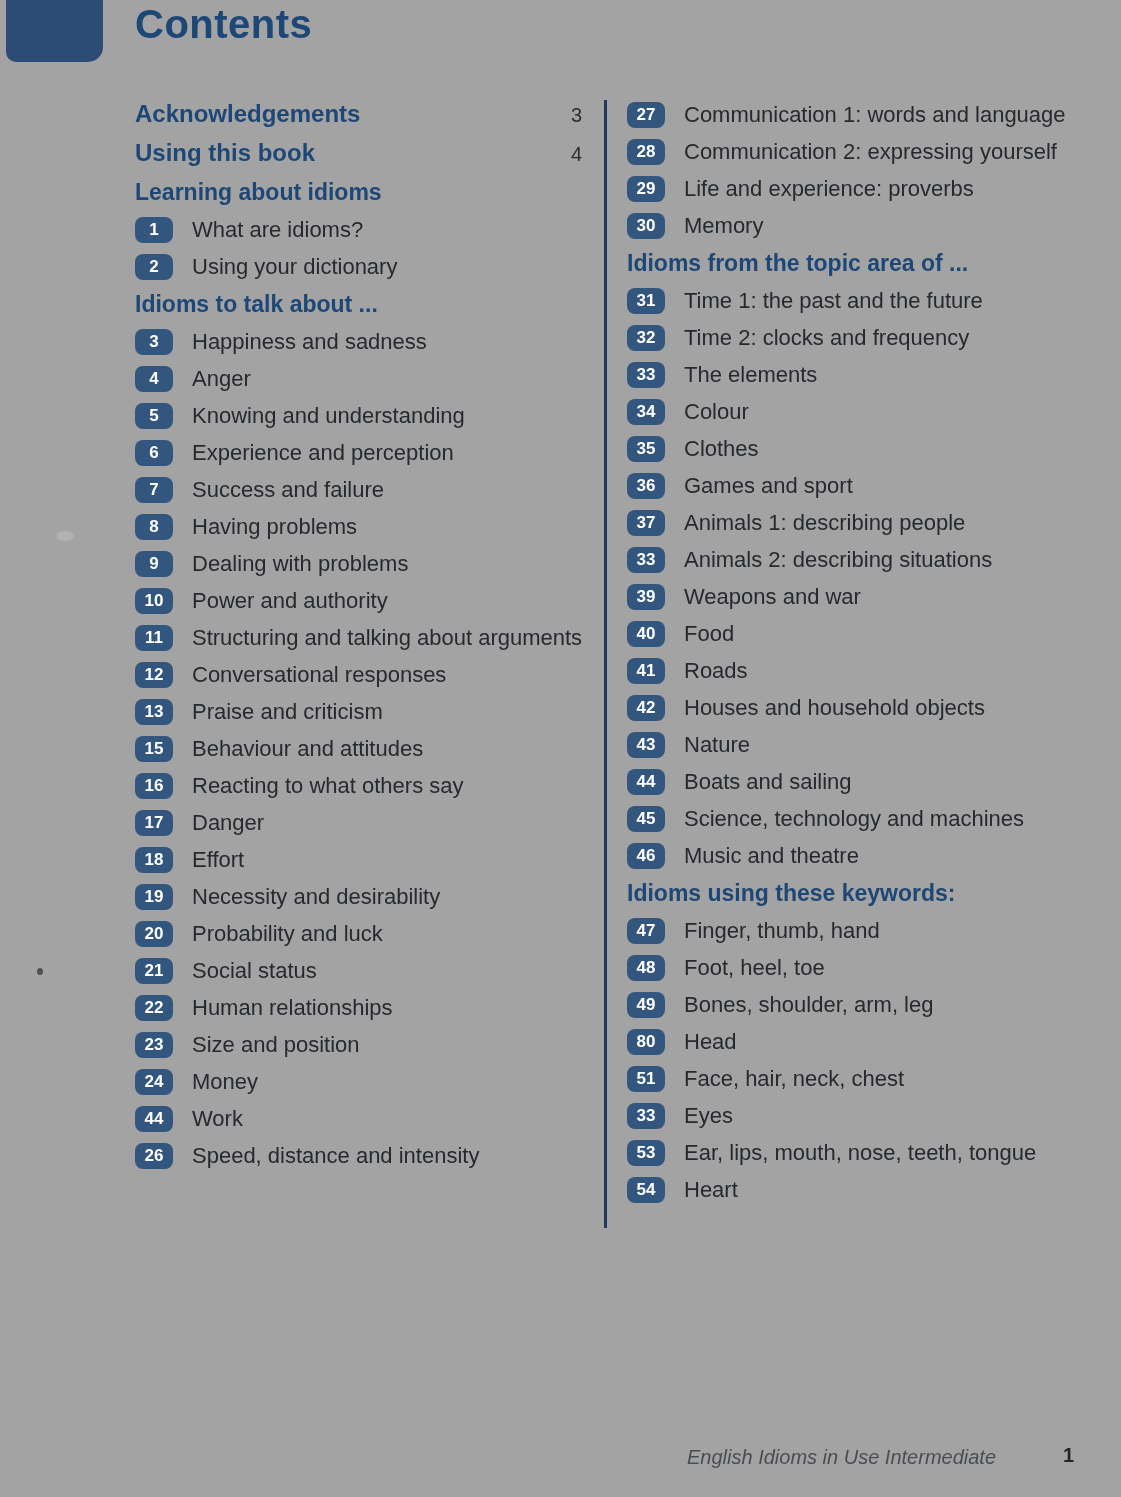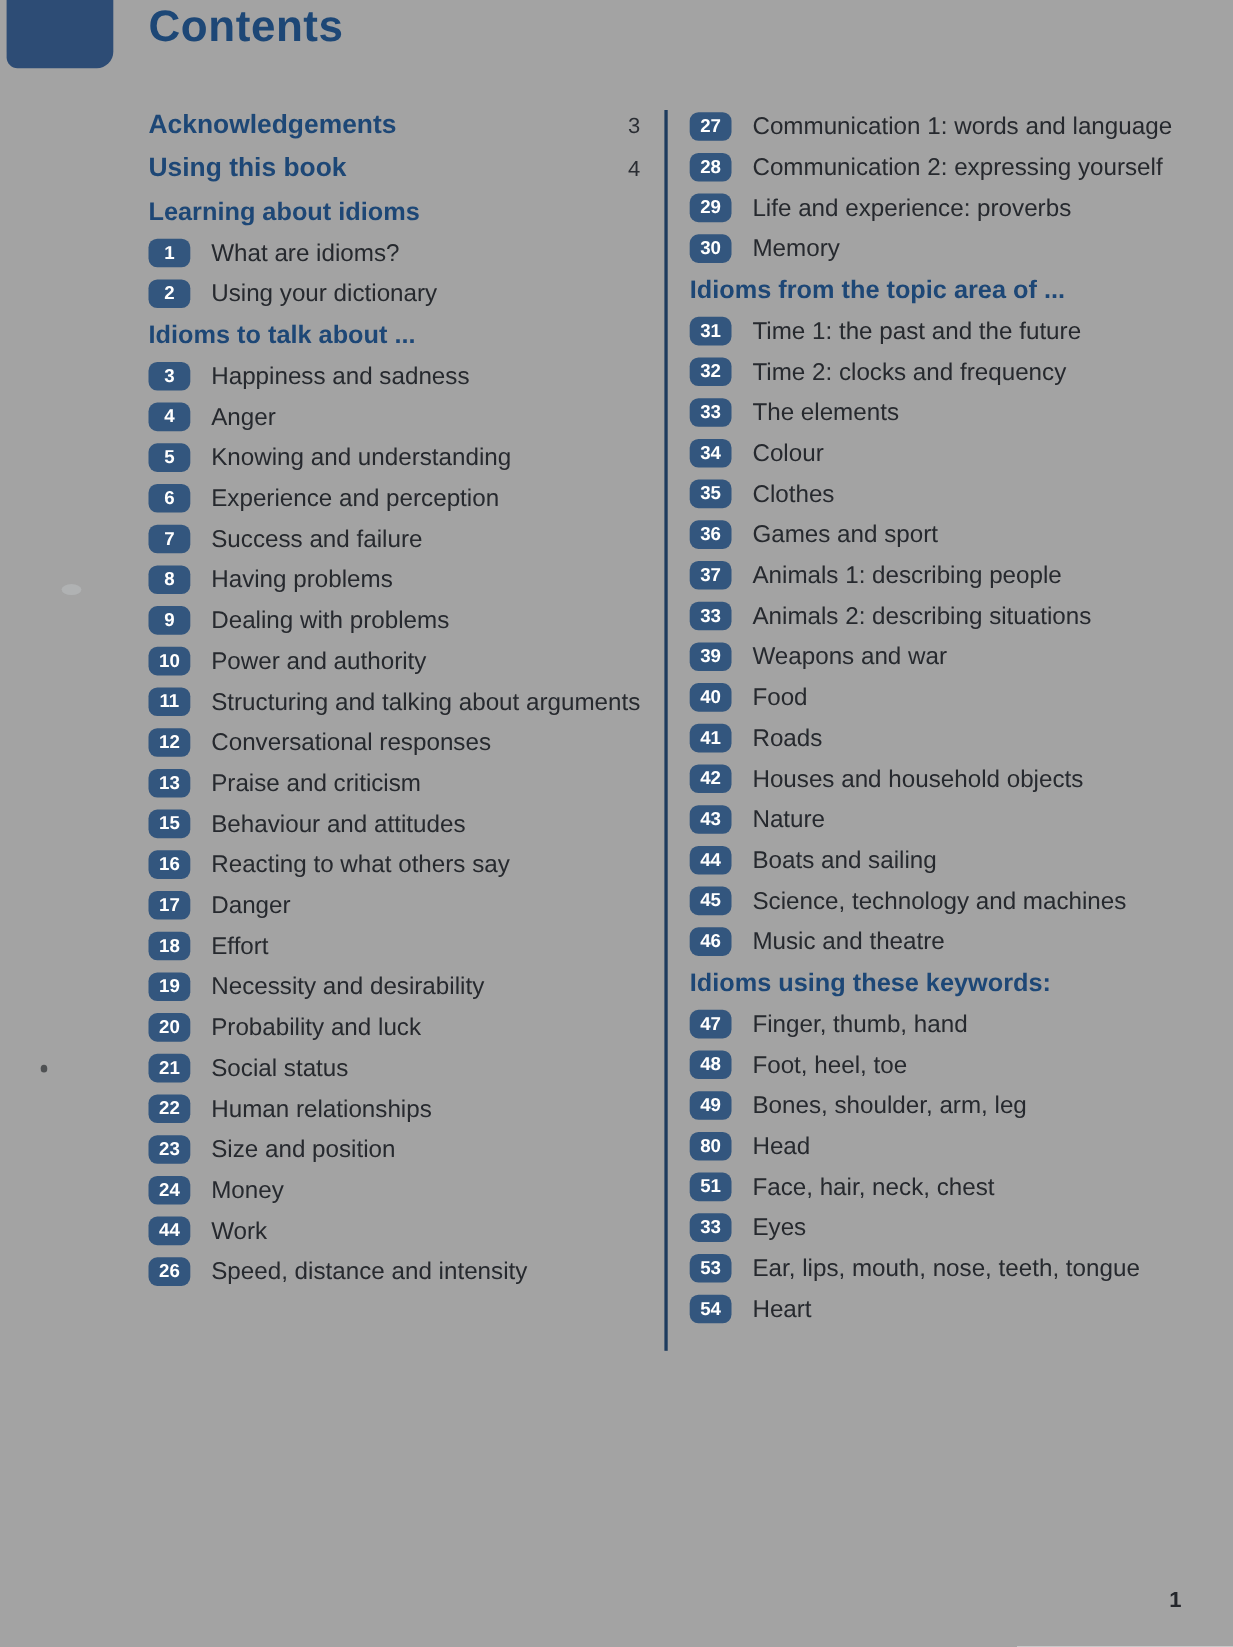--- a/index.html
+++ b/index.html
@@ -368,18 +368,19 @@
       <div class="toc-row">
         <span class="badge">53</span>
         <span class="item-label">Ear, lips, mouth, nose, teeth, tongue</span>
       </div>
       <div class="toc-row">
         <span class="badge">54</span>
         <span class="item-label">Heart</span>
       </div>
     </div>
 
+  <span class="book-title">English Idioms in Use Intermediate</span>
   <span class="page-number">1</span>
 
   <div class="speck-1"></div>
   <div class="speck-2"></div>
 
 </div>
 
 </body></html>

